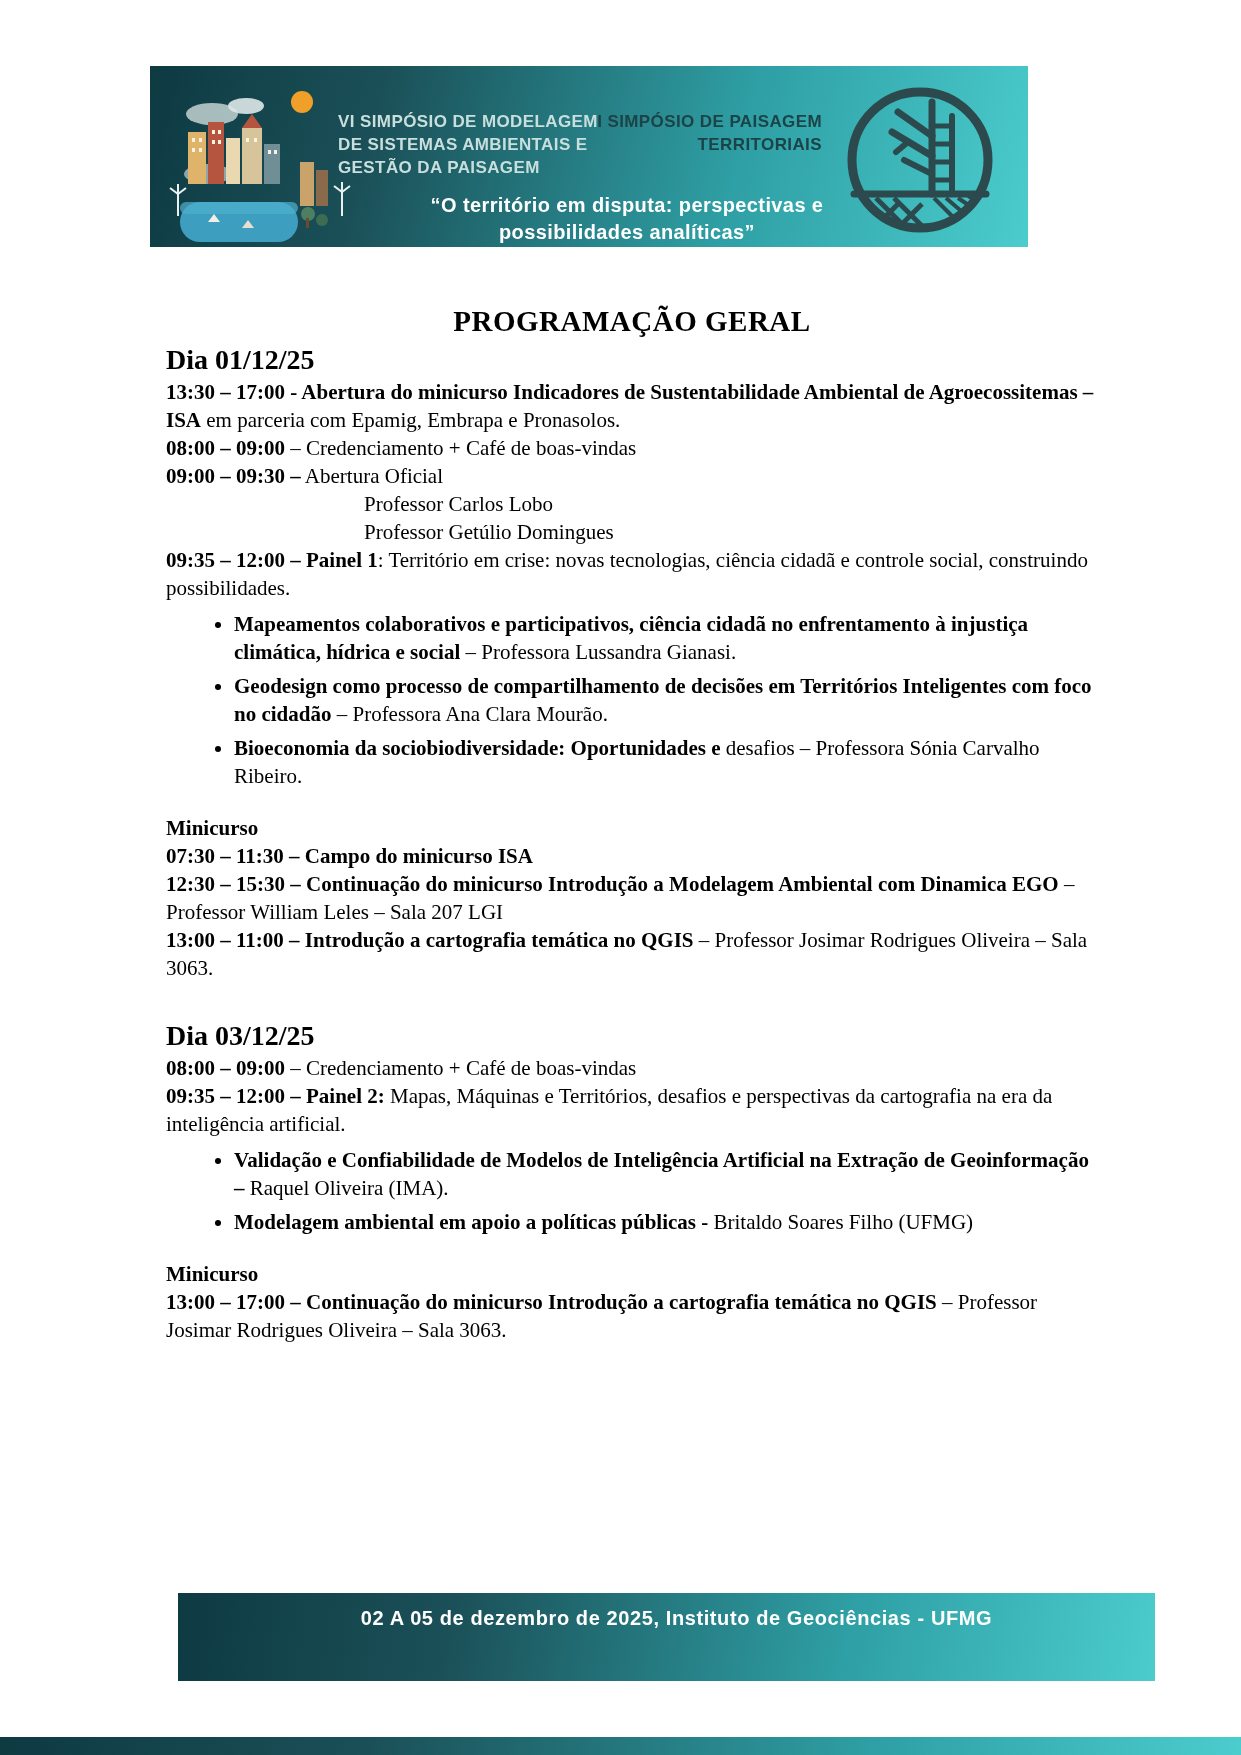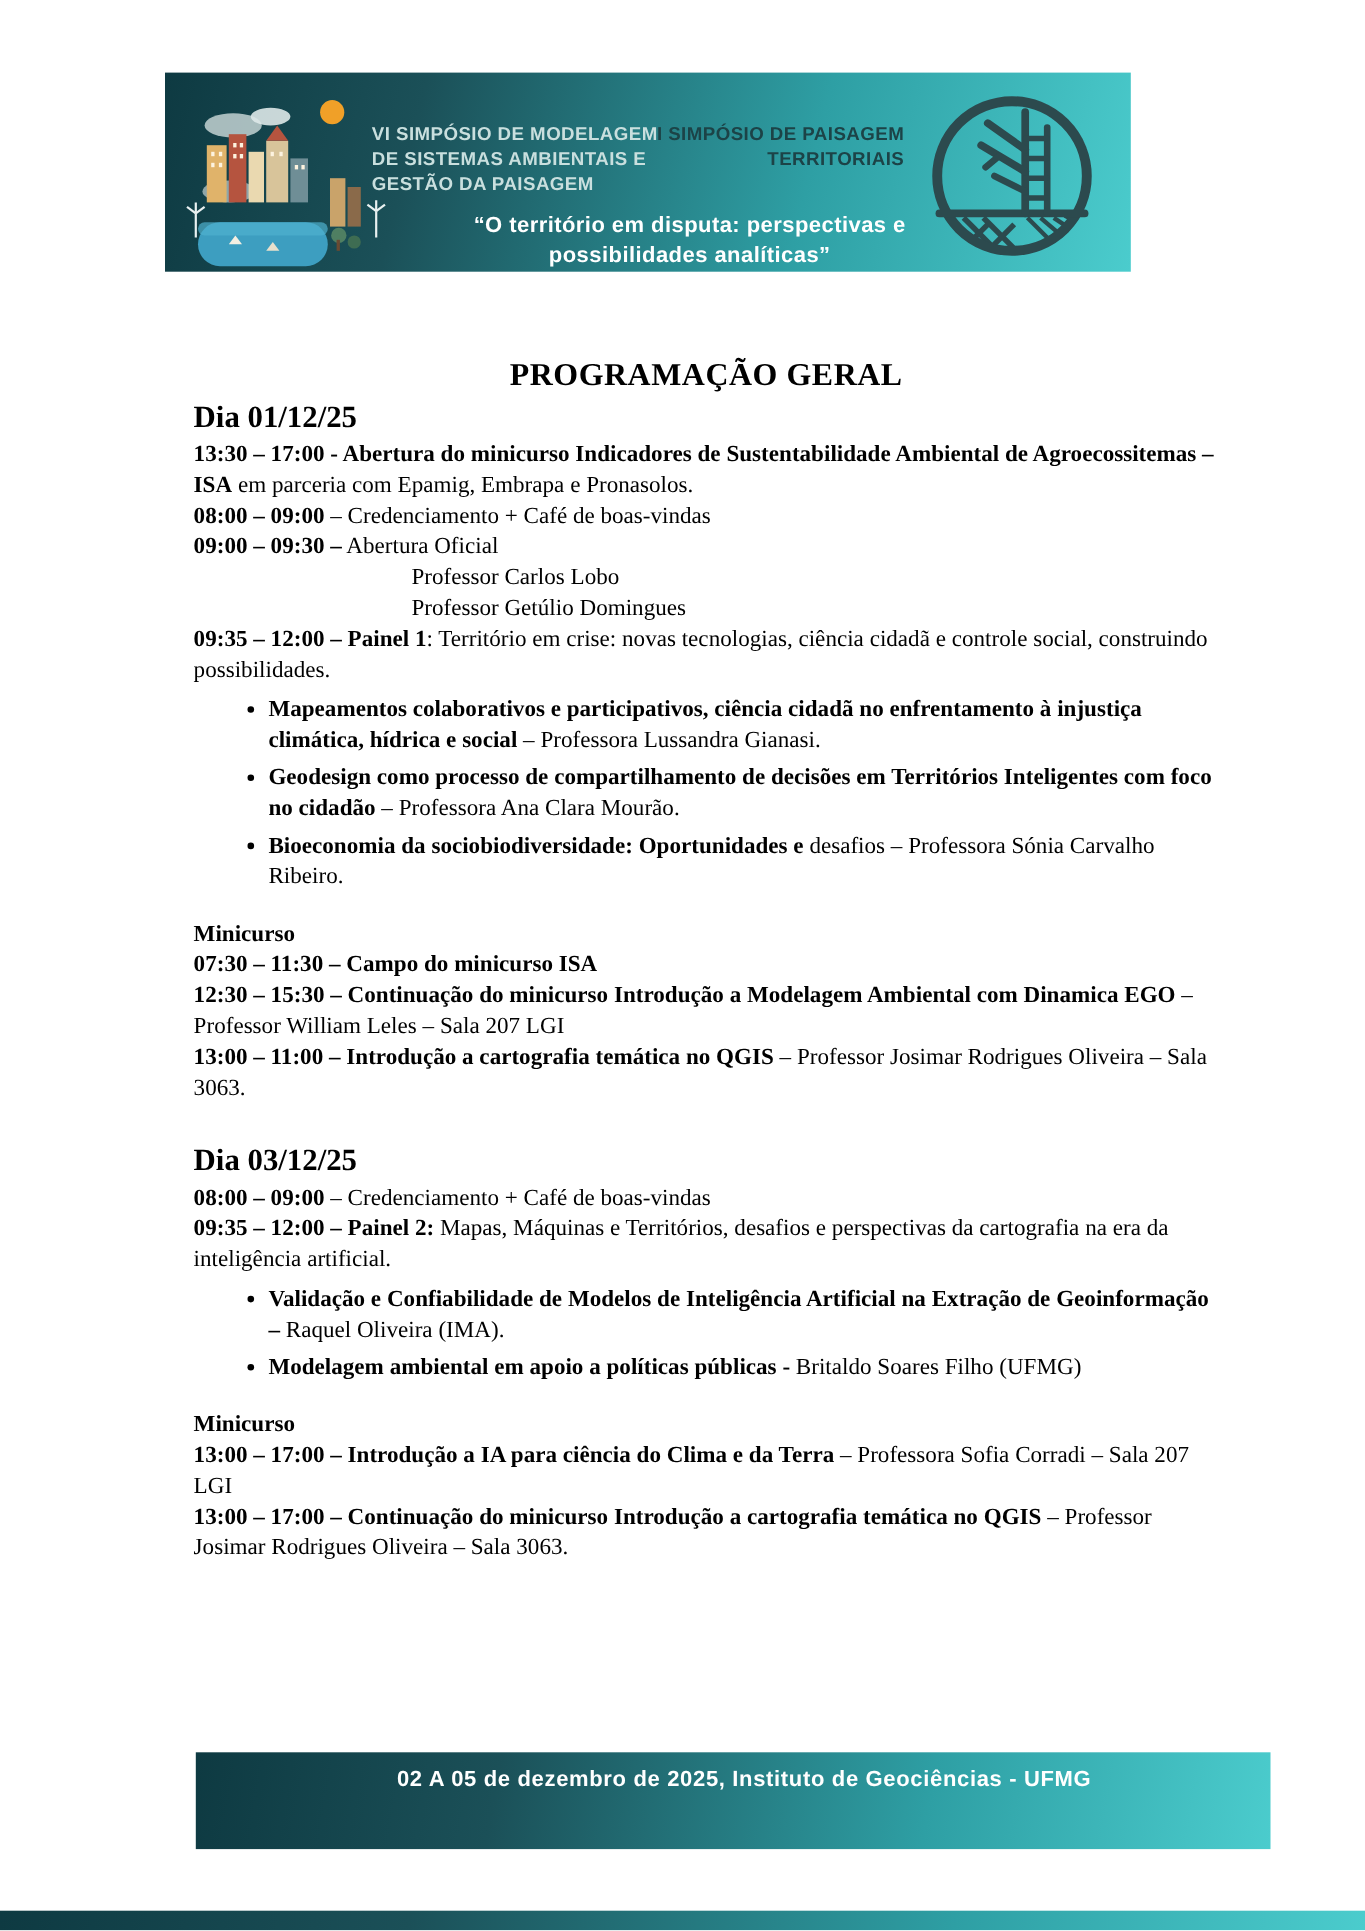--- a/index.html
+++ b/index.html
@@ -32,21 +32,21 @@
     color:#1c4347;
   }
   .banner-quote{
     position:absolute;left:156px;right:80px;top:126px;text-align:center;
     font-family:"Liberation Sans",sans-serif;font-weight:bold;
     font-size:20px;line-height:27px;letter-spacing:.4px;color:#ffffff;
   }
   .logo{position:absolute;right:24px;top:8px;width:166px;height:170px;}
 
   
-  .content{position:absolute;left:176px;top:303px;width:932px;margin-top:20px;}
+  .content{position:absolute;left:166px;top:303px;width:932px;}
   .doc-title{
     margin:0;text-align:center;font-weight:bold;
     font-size:29px;line-height:37px;letter-spacing:.5px;
   }
   .day{margin:36px 0 0;font-size:28px;line-height:36px;font-weight:bold;}
   .day.first{margin-top:2px;}
   .para{margin:0;font-size:21px;line-height:28px;}
   .sub{margin:24px 0 0;font-size:21px;line-height:28px;font-weight:bold;}
   .indent{padding-left:198px;}
   .b{font-weight:bold;}
@@ -219,21 +219,20 @@
     <h2 class="day">Dia 03/12/25</h2>
     <p class="para"><span class="b">08:00 – 09:00</span><span> – Credenciamento + Café de boas-vindas</span></p>
     <p class="para"><span class="b">09:35 – 12:00 – Painel 2:</span><span> Mapas, Máquinas e Territórios, desafios e perspectivas da cartografia na era da inteligência artificial.</span></p>
 
     <ul class="bullets">
       <li><span class="b">Validação e Confiabilidade de Modelos de Inteligência Artificial na Extração de Geoinformação –</span><span> Raquel Oliveira (IMA).</span></li>
       <li><span class="b">Modelagem ambiental em apoio a políticas públicas -</span><span> Britaldo Soares Filho (UFMG)</span></li>
     </ul>
 
     <p class="sub">Minicurso</p>
-    <p class="para"><span class="b">13:00 – 17:00 – Introdução a IA para ciência do Clima e da Terra</span><span> – Professora Sofia Corradi – Sala 207 LGI</span></p>
     <p class="para"><span class="b">13:00 – 17:00 – Continuação do minicurso Introdução a cartografia temática no QGIS</span><span> – Professor Josimar Rodrigues Oliveira – Sala 3063.</span></p>
 
   </div>
 
   <div class="footer-banner">
     <div class="footer-text">02 A 05 de dezembro de 2025, Instituto de Geociências - UFMG</div>
   </div>
 
   <div class="bottom-strip"></div>
 

